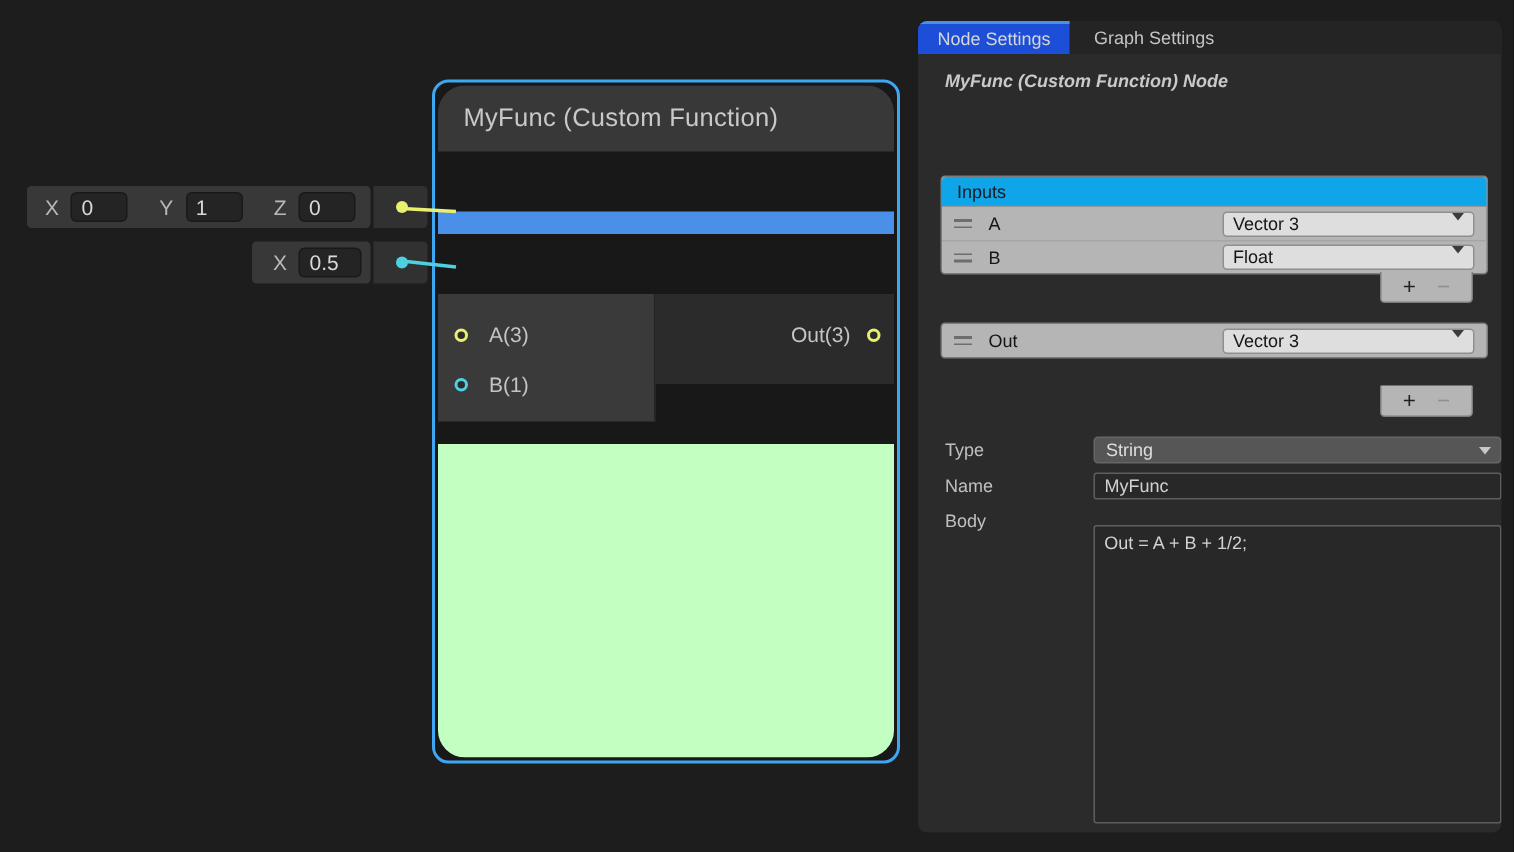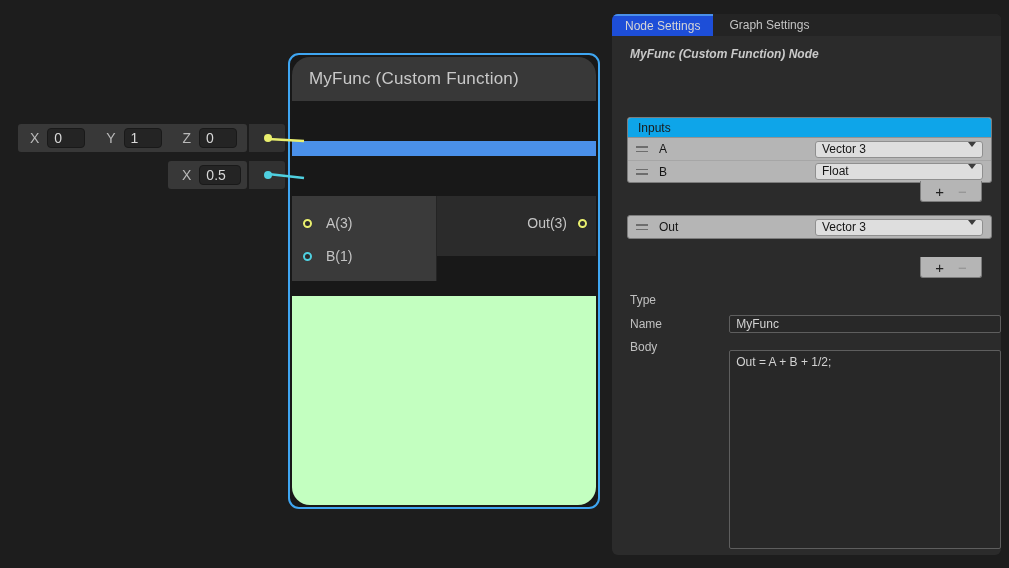--- a/index.html
+++ b/index.html
@@ -219,20 +219,24 @@
         </span>
       </div>
     </div>
     <div class="box-footer footer-outputs">
       <span class="btn-add">+</span>
       <span class="btn-remove">−</span>
     </div>
 
     <div class="field-row row-type">
       <span class="field-label">Type</span>
+      <span class="dark-dropdown">
+        <span class="dd-text">String</span>
+        <span class="dd-arrow"></span>
+      </span>
     </div>
     <div class="field-row row-name">
       <span class="field-label">Name</span>
       <input class="dark-input" value="MyFunc" style="">
     </div>
     <div class="field-row row-body">
       <span class="field-label">Body</span>
       <textarea class="dark-textarea" style="">Out = A + B + 1/2;</textarea>
     </div>
   </aside>

